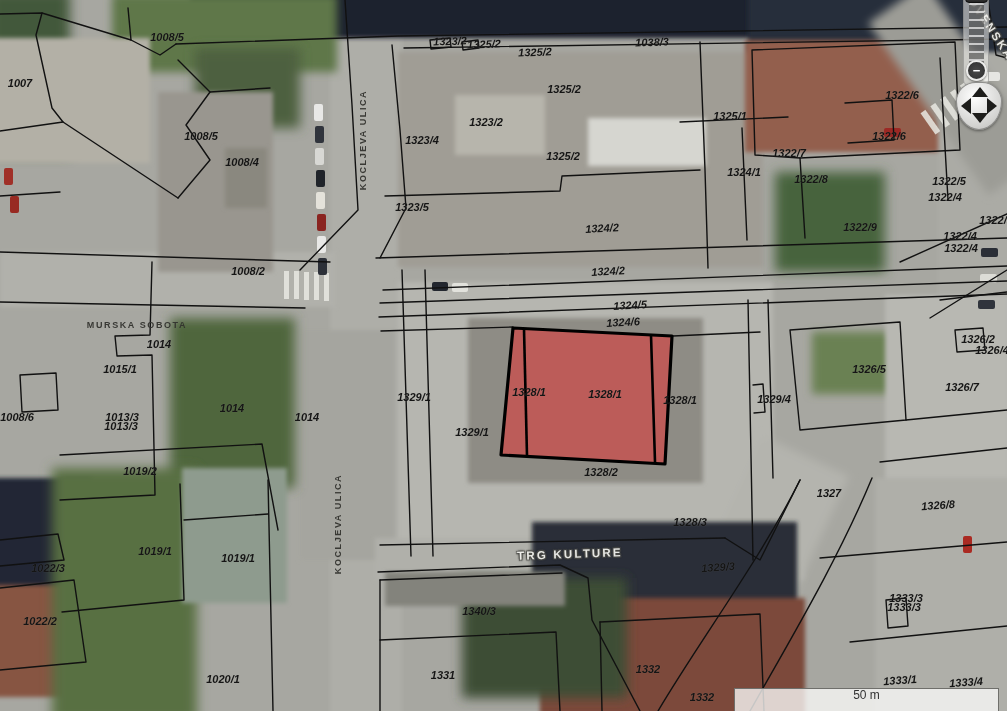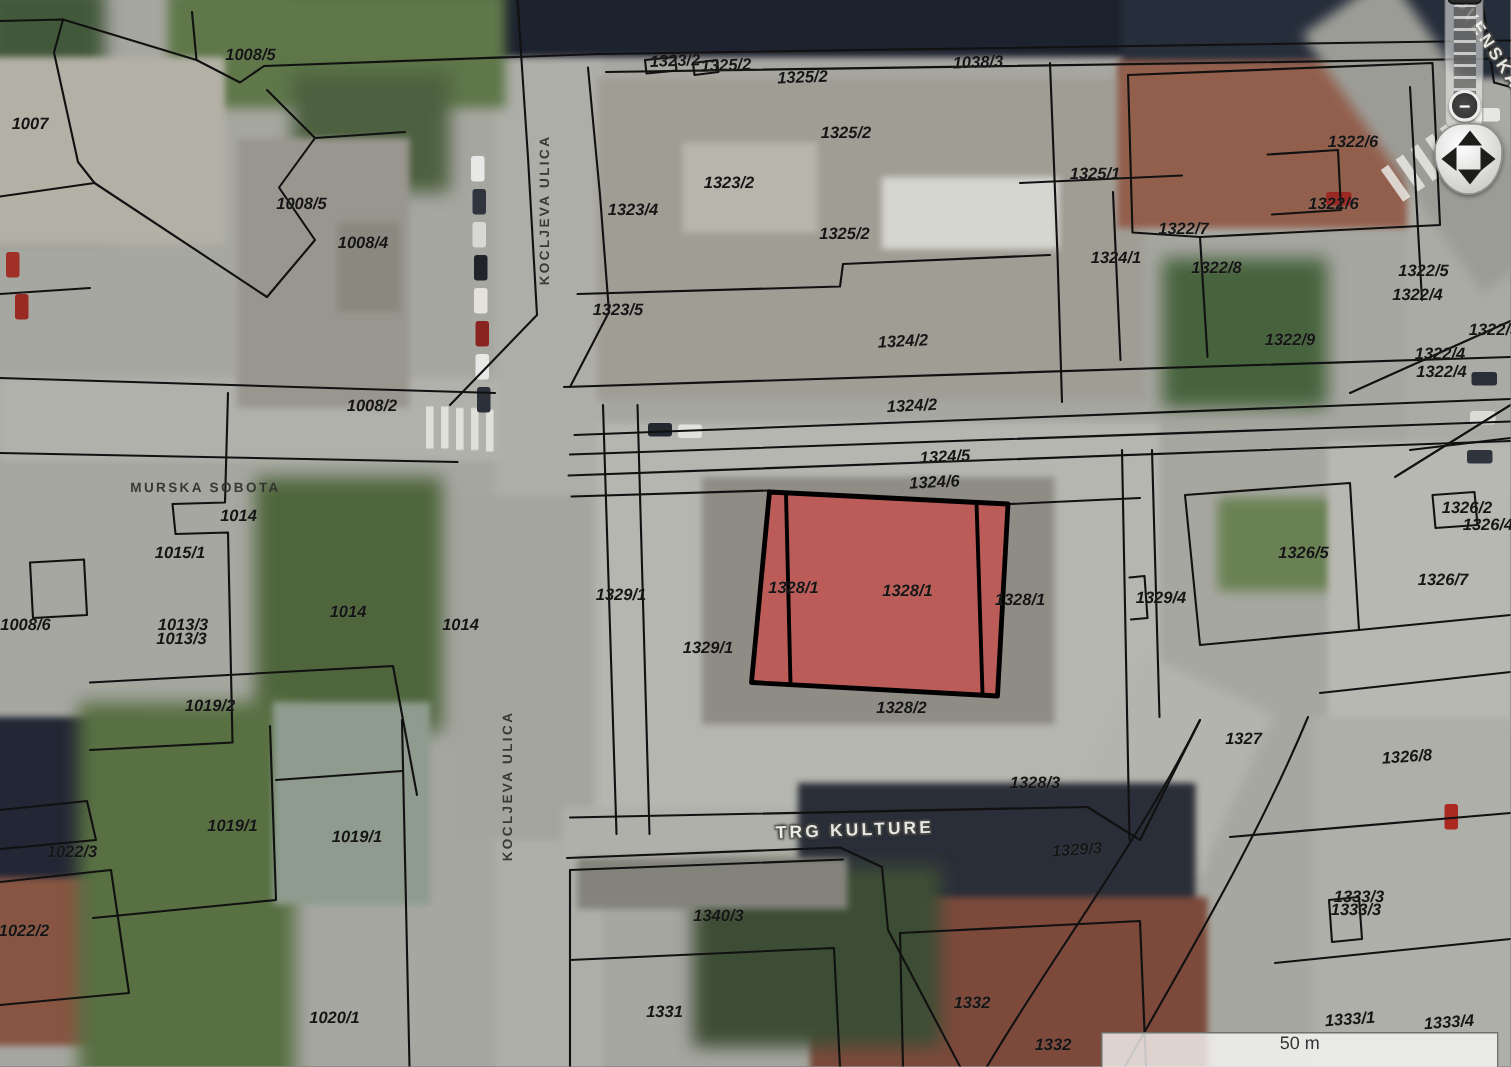--- a/index.html
+++ b/index.html
@@ -242,21 +242,21 @@
       <span class="plabel" style="left: 120px; top: 369px;">1015/1</span>
       <span class="plabel" style="left: 17px; top: 390px; margin-top: 27px;">1008/6</span>
       <span class="plabel" style="left: 122px; top: 417px;">1013/3</span>
       <span class="plabel" style="left: 121px; top: 426px;">1013/3</span>
       <span class="plabel" style="left: 232px; top: 408px;">1014</span>
       <span class="plabel" style="left: 307px; top: 417px;">1014</span>
       <span class="plabel" style="left: 140px; top: 471px;">1019/2</span>
       <span class="plabel" style="left: 155px; top: 551px;">1019/1</span>
       <span class="plabel" style="left: 238px; top: 558px;">1019/1</span>
       <span class="plabel" style="left: 48px; top: 568px;">1022/3</span>
-      <span class="plabel" style="left: 16px; top: 621px;">1022/2</span>
+      <span class="plabel" style="left: 40px; top: 621px;">1022/2</span>
       <span class="plabel" style="left: 223px; top: 679px;">1020/1</span>
       <span class="plabel" style="left: 450px; top: 41px; transform: translate(-50%, -50%) rotate(-2deg);">1323/2</span>
       <span class="plabel" style="left: 484px; top: 44px; transform: translate(-50%, -50%) rotate(-2deg);">1325/2</span>
       <span class="plabel" style="left: 535px; top: 52px; transform: translate(-50%, -50%) rotate(-2deg);">1325/2</span>
       <span class="plabel" style="left: 652px; top: 42px; transform: translate(-50%, -50%) rotate(-2deg);">1038/3</span>
       <span class="plabel" style="left: 564px; top: 89px;">1325/2</span>
       <span class="plabel" style="left: 422px; top: 140px; font-style: italic;">1323/4</span>
       <span class="plabel" style="left: 486px; top: 122px;">1323/2</span>
       <span class="plabel" style="left: 563px; top: 156px;">1325/2</span>
       <span class="plabel" style="left: 412px; top: 207px;">1323/5</span>

